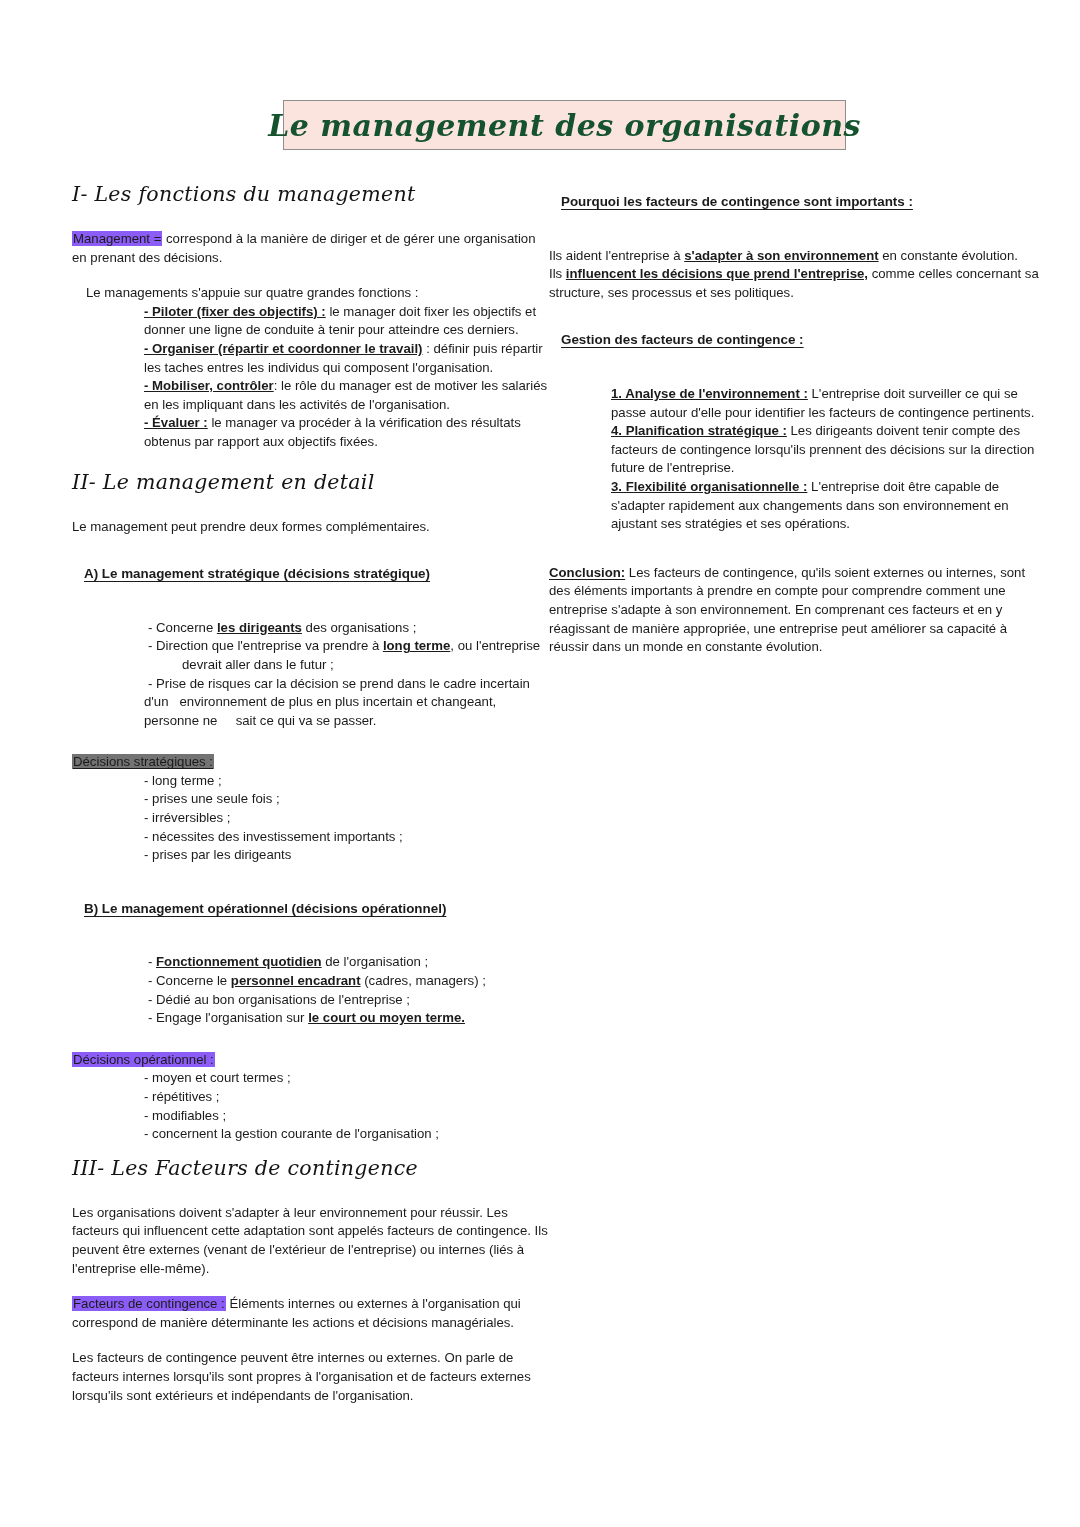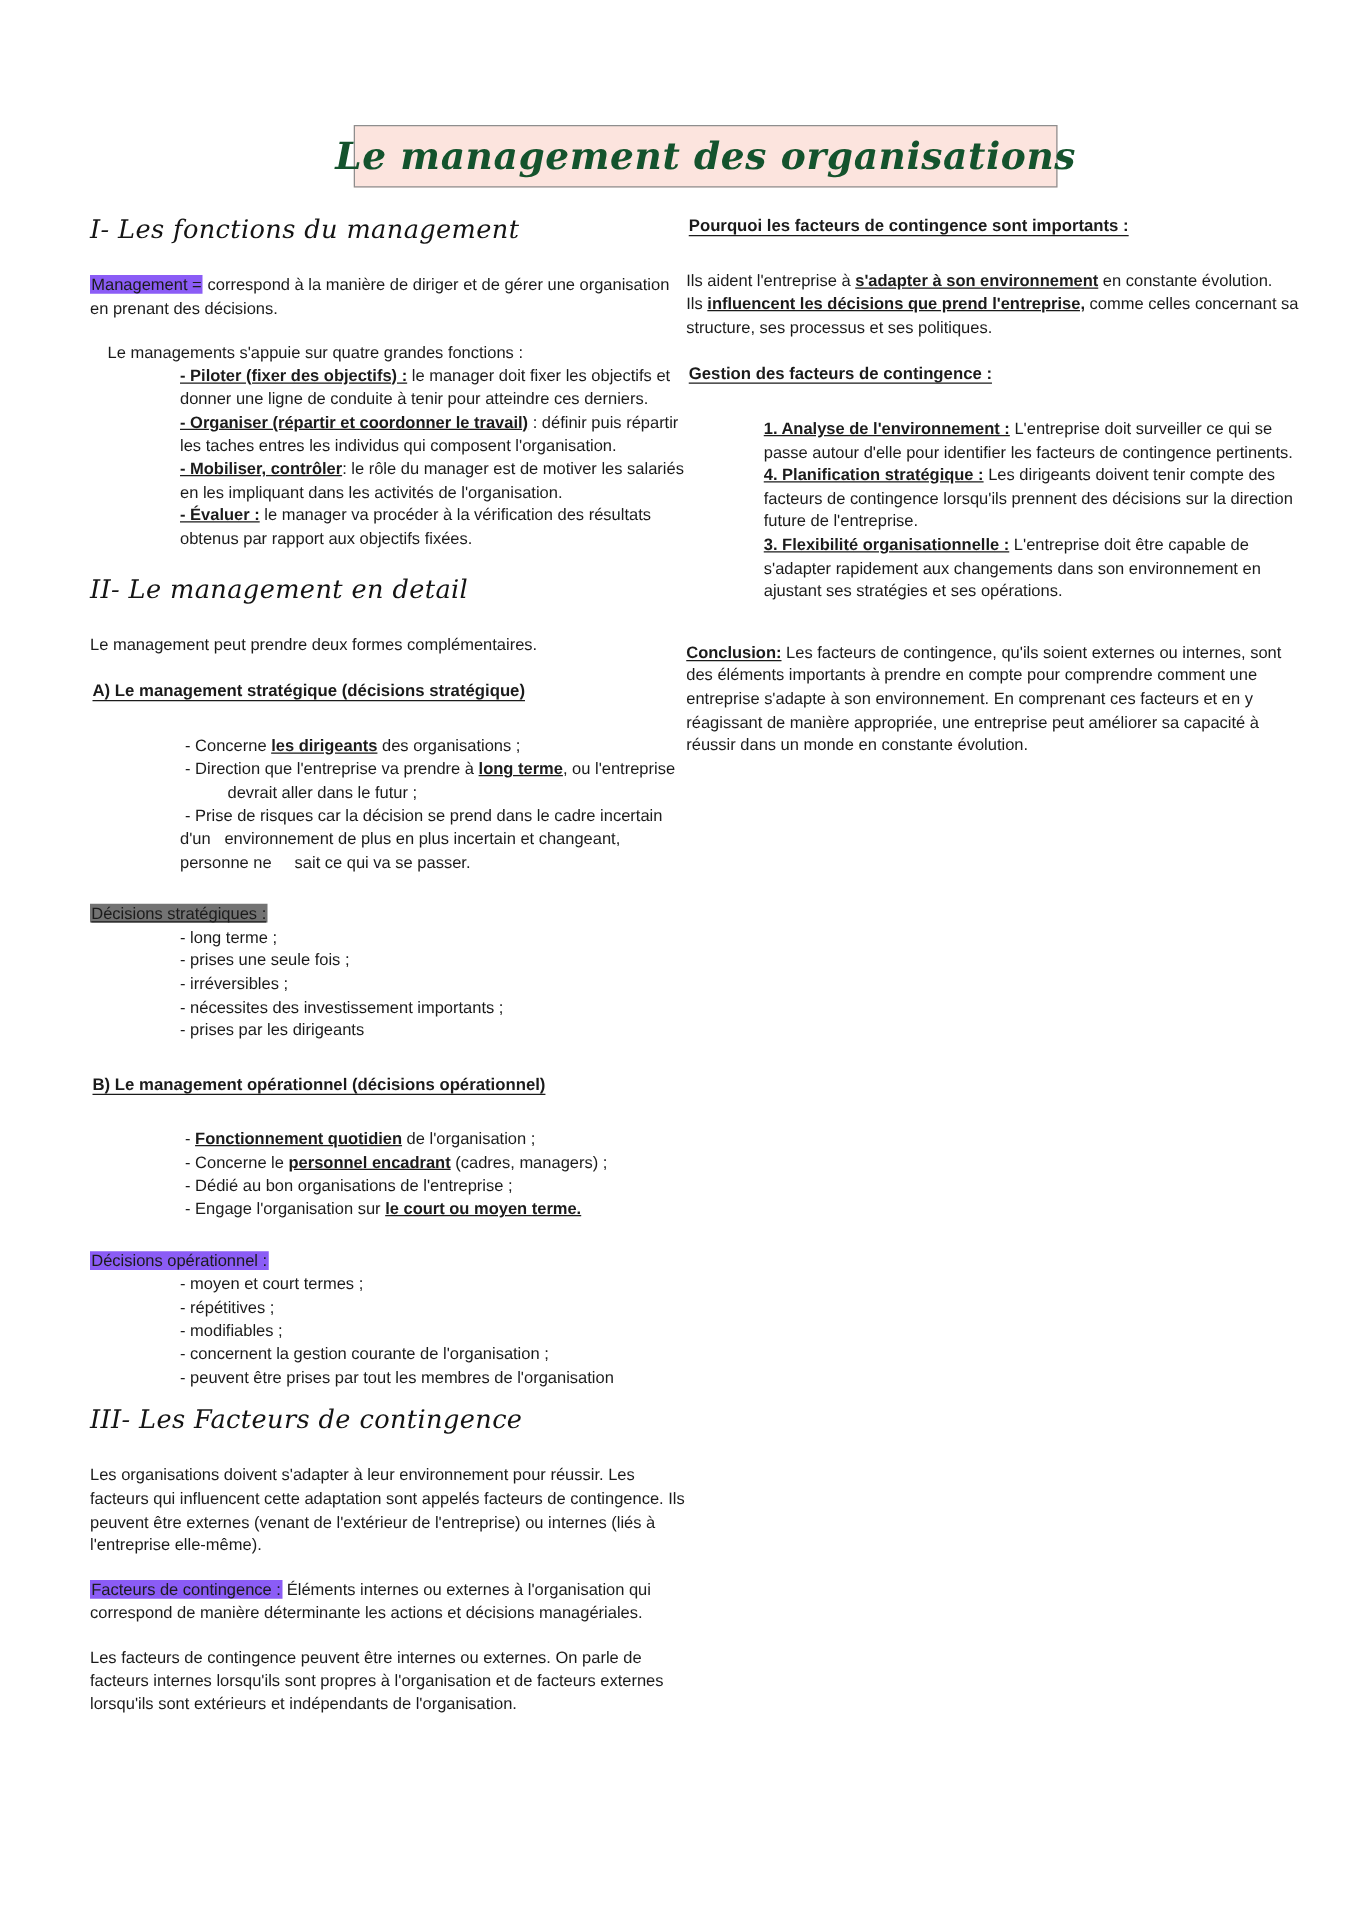--- a/index.html
+++ b/index.html
@@ -37,41 +37,41 @@
     font-weight: 700;
     font-size: 30px;
     letter-spacing: 0.5px;
     color: #14532d;
     white-space: nowrap;
   }
 
   
   .col {
     position: absolute;
-    top: 170px;
+    top: 181px;
     font-size: 13.2px;
     line-height: 18.6px;
   }
   .col-left  { left: 72px;  width: 478px; }
   .col-right { left: 549px; width: 490px; }
 
   
   .script-h {
     font-family: "DejaVu Serif", serif;
     font-style: italic;
     font-weight: 400;
     font-size: 20.5px;
     line-height: 26px;
     color: #141414;
     letter-spacing: 0.3px;
     margin: 0;
   }
 
   
-  p { margin: 2px; }
+  p { margin: 12px; }
   .para { margin: 0; }
   .gap-s  { height: 11px; }
   .gap-m  { height: 17px; }
   .gap-l  { height: 23px; }
   .gap-xl { height: 30px; }
 
   b, .b { font-weight: 700; text-decoration: underline; }
 
   .hl {
     background: #8b5cf6;
@@ -198,21 +198,20 @@
     <div class="gap-l"></div>
 
     <p class="para">
       <span class="hl">Décisions opérationnel :</span>
     </p>
     <div class="indent-2">
       <p class="para">- moyen et court termes ;</p>
       <p class="para">- répétitives ;</p>
       <p class="para">- modifiables ;</p>
       <p class="para">- concernent la gestion courante de l'organisation ;</p>
-      <p class="para">- peuvent être prises par tout les membres de l'organisation</p>
     </div>
 
     <div class="gap-s"></div>
 
     <div class="script-h">III- Les Facteurs de contingence</div>
     <div class="gap-l"></div>
 
     <p class="para">Les organisations doivent s'adapter à leur environnement pour réussir. Les facteurs qui influencent cette adaptation sont appelés facteurs de contingence. Ils peuvent être externes (venant de l'extérieur de l'entreprise) ou internes (liés à l'entreprise elle-même).</p>
 
     <div class="gap-m"></div>

